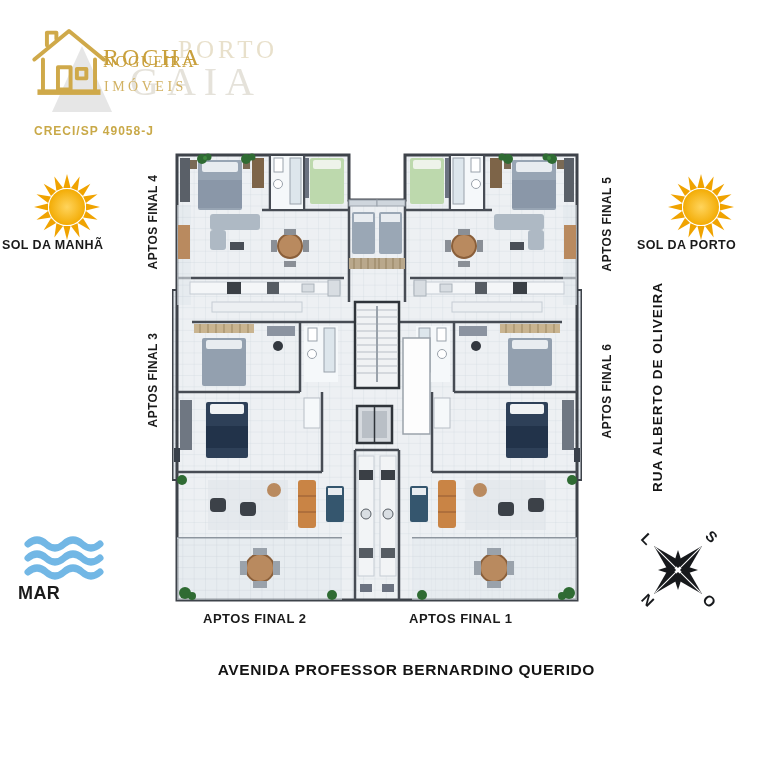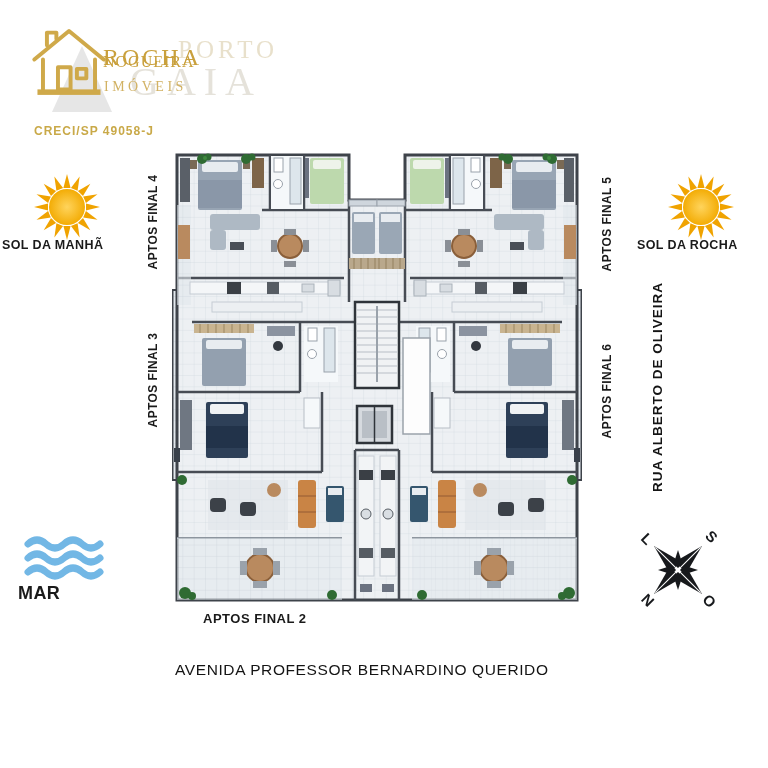--- a/index.html
+++ b/index.html
@@ -11,21 +11,21 @@
   .vlabel{position:absolute;width:120px;height:16px;line-height:16px;text-align:center;
           font-weight:bold;font-size:12px;letter-spacing:.4px;white-space:nowrap;
           transform:rotate(-90deg);color:#1a1a1a;}
   .vstreet{position:absolute;width:230px;height:18px;line-height:18px;text-align:center;
           font-weight:bold;font-size:13.5px;letter-spacing:1px;white-space:nowrap;
           transform:rotate(-90deg);color:#141414;}
   .logo-text{position:absolute;font-family:"Liberation Serif",serif;color:#c9a03c;white-space:nowrap;}
   .wm{position:absolute;font-family:"Liberation Serif",serif;white-space:nowrap;}
   .bottom-apts{position:absolute;width:160px;font-weight:bold;
                font-size:13px;letter-spacing:.5px;white-space:nowrap;}
-  .avenue{position:absolute;width:420px;text-align:left;font-weight:normal;
+  .avenue{position:absolute;width:420px;text-align:right;font-weight:bold;
           font-size:15.5px;letter-spacing:.6px;white-space:nowrap;color:#141414;}
 </style>
 </head>
 <body>
 
 <div class="canvas">
 
   <div class="wm" style="left:52px;top:46px;width:0;height:0;border-left:30px solid transparent;border-right:30px solid transparent;border-bottom:66px solid rgba(200,200,200,.45);"></div>
   <div class="wm" style="left:130px;top:58px;font-size:40px;letter-spacing:8px;color:rgba(204,198,182,.5);">GAIA</div>
   <div class="wm" style="left:178px;top:36px;font-size:25px;letter-spacing:4px;color:rgba(214,199,160,.55);">PORTO</div>
@@ -102,21 +102,21 @@
       <use href="#ray1" transform="rotate(202.5)"></use>
         <use href="#ray1" transform="rotate(225)"></use>
       <use href="#ray1" transform="rotate(247.5)"></use>
         <use href="#ray1" transform="rotate(270)"></use>
       <use href="#ray1" transform="rotate(292.5)"></use>
         <use href="#ray1" transform="rotate(315)"></use>
       <use href="#ray1" transform="rotate(337.5)"></use>
     </g>
     <circle r="18" fill="url(#sg1)"></circle>
   </svg>
-  <div class="lbl" style="left:637px;top:238px;width:128px;">SOL DA ROCHA</div>
+  <div class="lbl" style="left:637px;top:238px;width:128px;">SOL DA PORTO</div>
 
   <div class="vlabel" style="left:547px;top:216px;">APTOS FINAL 5</div>
   <div class="vlabel" style="left:547px;top:383px;">APTOS FINAL 6</div>
   <div class="vstreet" style="left:543px;top:378px;">RUA ALBERTO DE OLIVEIRA</div>
 
   <svg class="abs" style="left:628px;top:520px;" width="100" height="100" viewBox="-50 -50 100 100">
     <g transform="rotate(45)">
       <g fill="#17191c">
         <path d="M0,-34 L7,-8 L0,-3 L-7,-8 Z"></path>
         <path d="M0,34 L7,8 L0,3 L-7,8 Z"></path>
@@ -136,20 +136,21 @@
       <g font-family="Liberation Sans,sans-serif" font-size="15" font-weight="bold" fill="#17191c" text-anchor="middle">
         <text x="0" y="-42">S</text>
         <text x="0" y="48">N</text>
         <text x="-44" y="5">L</text>
         <text x="44" y="5">O</text>
       </g>
     </g>
   </svg>
 
   <div class="bottom-apts" style="left:203px;top:611px;">APTOS FINAL 2</div>
+  <div class="bottom-apts" style="left:409px;top:611px;">APTOS FINAL 1</div>
   <div class="avenue" style="left:175px;top:661px;">AVENIDA PROFESSOR BERNARDINO QUERIDO</div>
 
   <svg class="abs" style="left:172px;top:150px;" width="410" height="455" viewBox="0 0 410 455">
     <defs>
       <pattern id="tile" width="11.3" height="11.3" patternUnits="userSpaceOnUse">
         <rect width="11.3" height="11.3" fill="#edf0f3"></rect>
         <path d="M11.3,0 V11.3 H0" fill="none" stroke="#ccd4db" stroke-width=".8" opacity=".75"></path>
       </pattern>
       <pattern id="tileDark" width="11.3" height="11.3" patternUnits="userSpaceOnUse">
         <rect width="11.3" height="11.3" fill="#e2e8ed"></rect>

